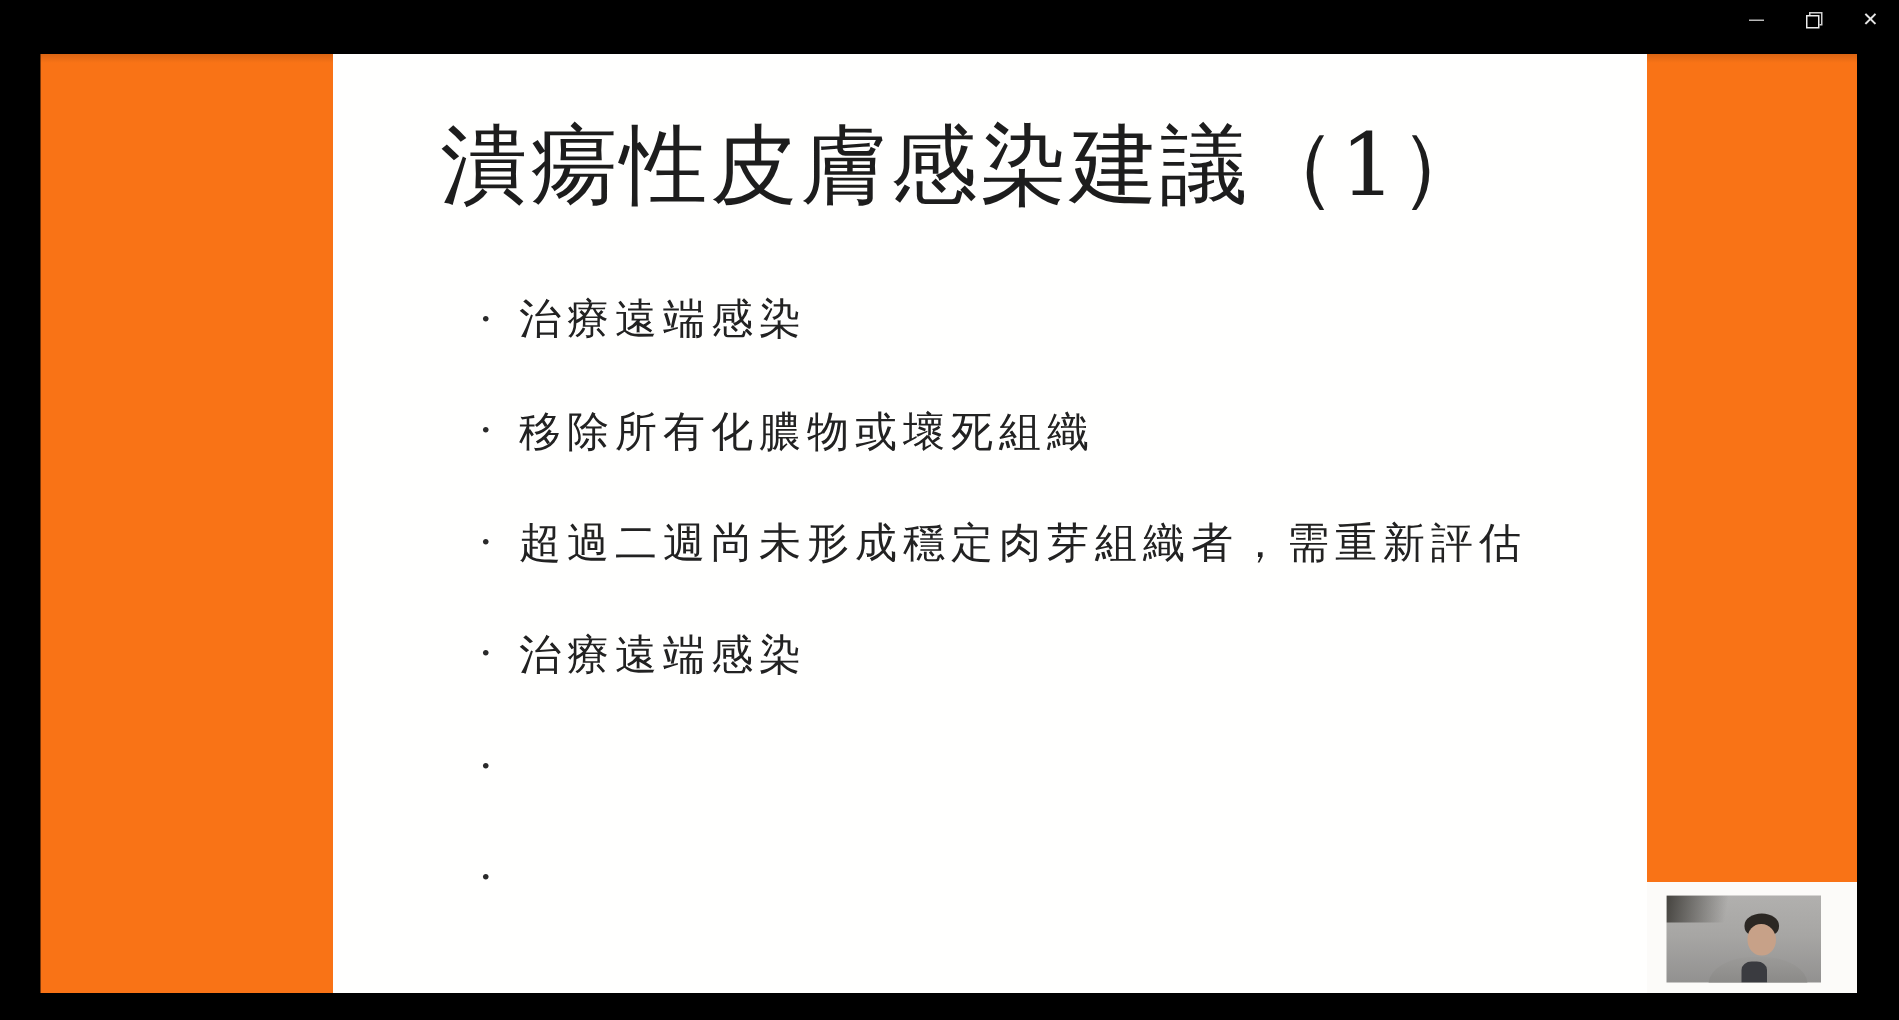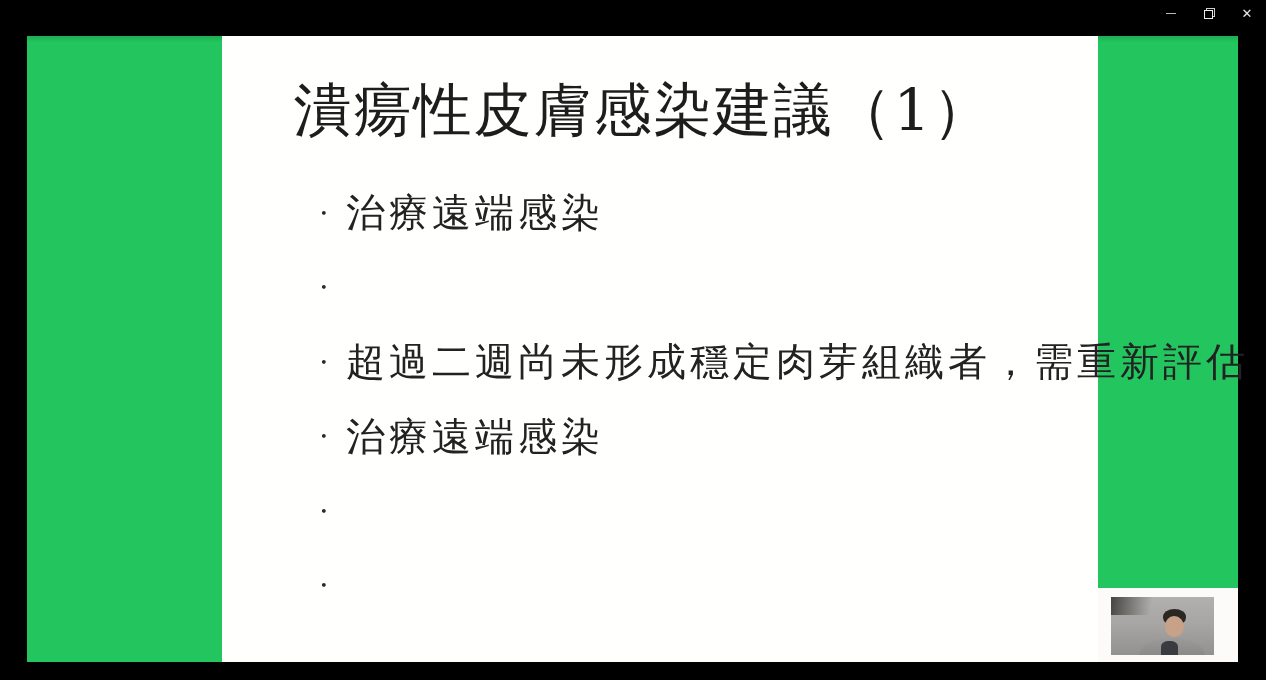--- a/index.html
+++ b/index.html
@@ -29,21 +29,21 @@
     position:absolute;left:0;bottom:0;width:7px;height:7px;
     border:1px solid #ececec;background:#000;
   }
   .close-glyph{
     color:#e6e6e6;font-family:"DejaVu Sans","Liberation Sans",sans-serif;
     font-size:13px;line-height:1;
   }
   
   .content{
     position:absolute;left:27px;top:36px;width:1211px;height:626px;
-    background:#22c55e;
+    background:#f97316;
   }
   .content::before{
     content:"";position:absolute;left:0;top:0;right:0;height:6px;
     background:linear-gradient(rgba(0,0,0,0.12),rgba(0,0,0,0));
     pointer-events:none;
   }
   .slide{
     position:absolute;left:195px;top:0;width:876px;height:626px;
     background:#fffffe;
   }
@@ -57,21 +57,21 @@
     position:absolute;left:98px;top:140px;margin:0;padding:0;list-style:none;
   }
   .bullet-row{
     height:74.5px;display:flex;align-items:center;white-space:nowrap;
   }
   .dot{
     width:26px;flex:0 0 26px;font-size:13px;color:#2a2a2a;
     display:inline-block;text-align:left;
   }
   .btext{
-    font-size:39px;letter-spacing:4px;color:#222;
+    font-size:28px;letter-spacing:4px;color:#222;
   }
   
   .webcam{
     position:absolute;left:1098px;top:588px;width:140px;height:74px;
     background:#fcfbf9;
   }
   .video{
     position:absolute;left:13px;top:9px;width:103px;height:58px;overflow:hidden;
     background:linear-gradient(180deg,#b1b0ae 0%,#a7a6a4 45%,#929190 100%);
   }
@@ -120,20 +120,21 @@
 <div class="content">
   <div class="slide">
     <h1 class="slide-title">潰瘍性皮膚感染建議（1）</h1>
     <ul class="bullets">
       <li class="bullet-row">
         <span class="dot">•</span>
         <span class="btext">治療遠端感染</span>
       </li>
       <li class="bullet-row">
         <span class="dot">•</span>
+        <span class="btext">移除所有化膿物或壞死組織</span>
       </li>
       <li class="bullet-row">
         <span class="dot">•</span>
         <span class="btext">超過二週尚未形成穩定肉芽組織者，需重新評估</span>
       </li>
       <li class="bullet-row">
         <span class="dot">•</span>
         <span class="btext">治療遠端感染</span>
       </li>
       <li class="bullet-row">

